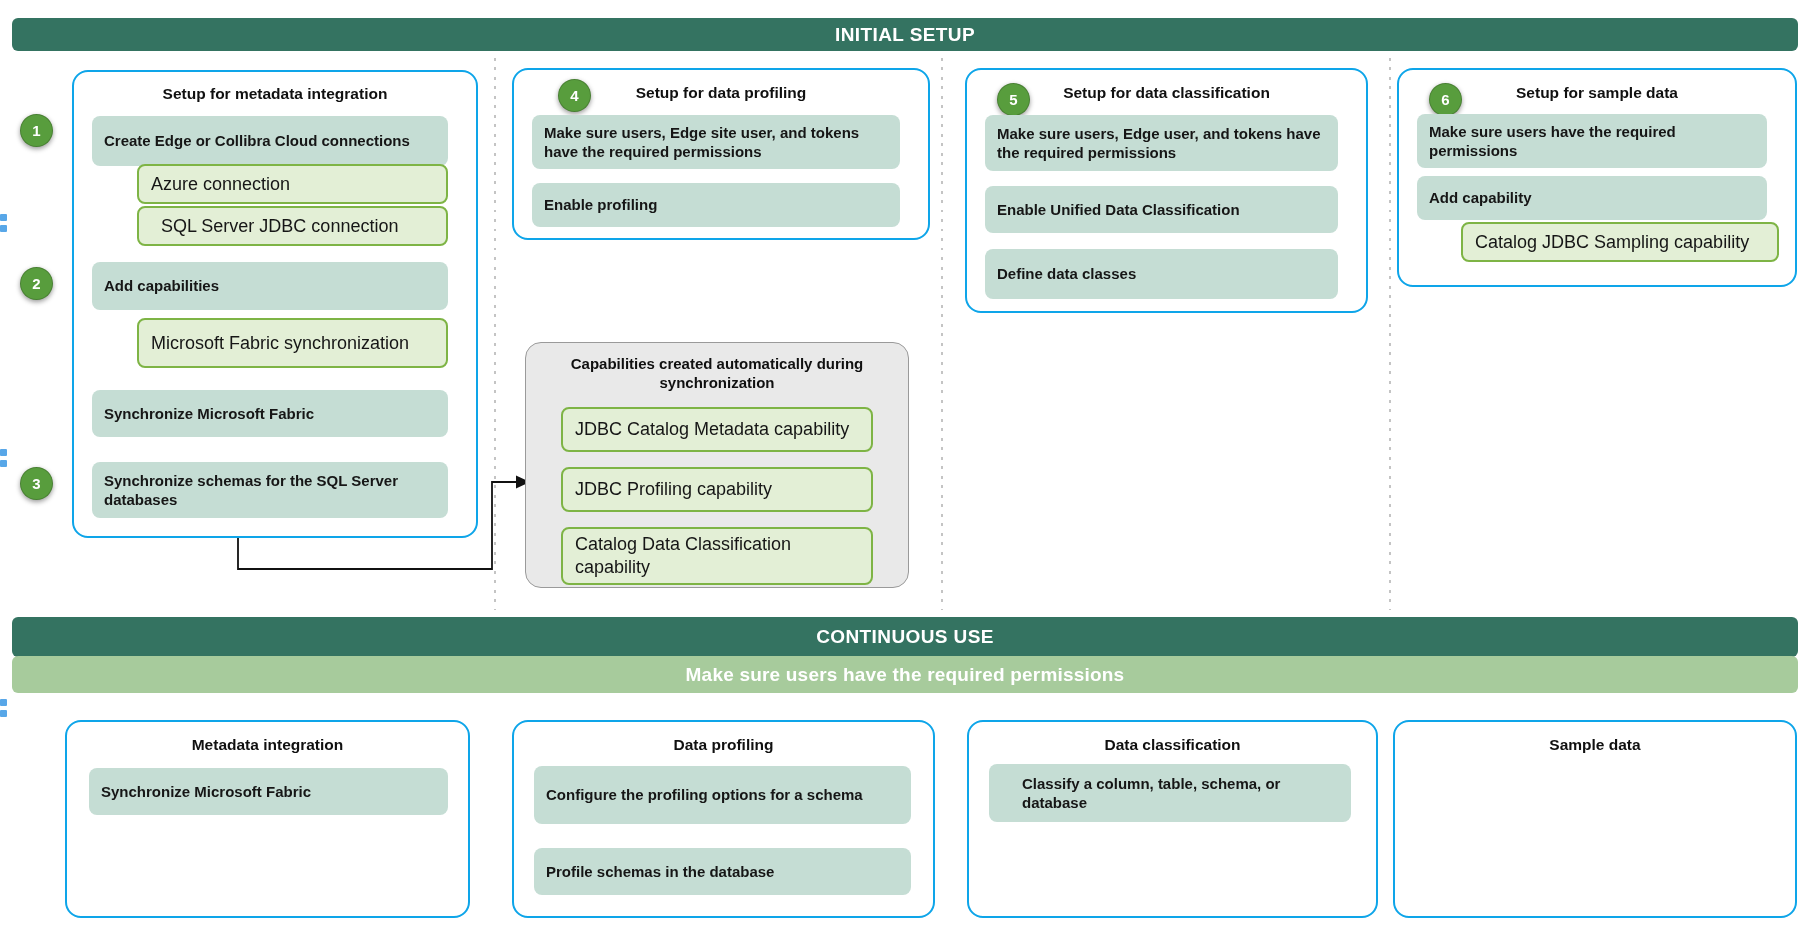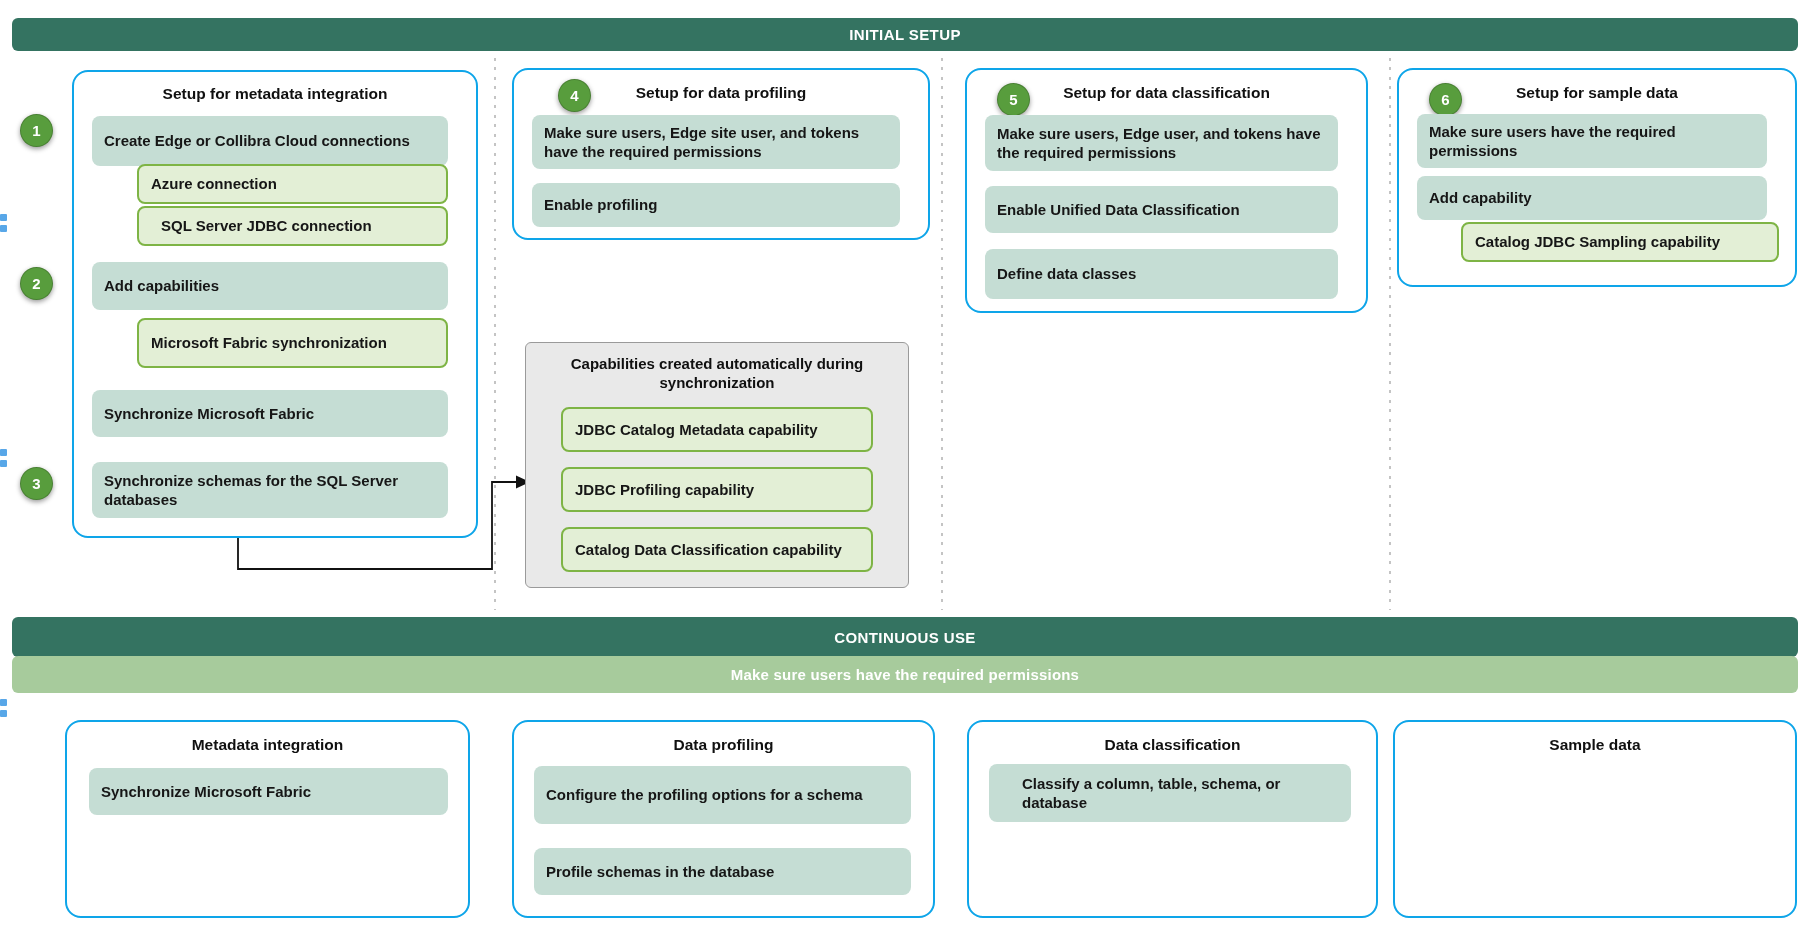--- a/index.html
+++ b/index.html
@@ -4,21 +4,21 @@
 <style>
   * { margin:0; padding:0; box-sizing:border-box; }
   html,body { background:#ffffff; }
   body { font-family:"Liberation Sans", sans-serif; color:#161616; }
 
   .canvas { position:relative; width:1820px; height:940px; background:#fff; overflow:hidden; }
 
   .banner {
     position:absolute; left:12px; width:1786px; border-radius:6px;
     background:var(--dark-green,#347361); color:#fff;
-    font-weight:bold; font-size:15px; letter-spacing:.4px;
+    font-weight:bold; font-size:19px; letter-spacing:.4px;
     display:flex; align-items:center; justify-content:center;
   }
   .banner.light { background:var(--light-green-banner,#a7cb9c); letter-spacing:.2px; }
 
   .vsep {
     position:absolute; top:58px; height:552px; width:2px;
     background:repeating-linear-gradient(to bottom,#c4c4c4 0 2.5px, transparent 2.5px 9.5px);
   }
 
   .card {
@@ -32,35 +32,35 @@
 
   .item {
     position:absolute; background:var(--teal-item,#c5ddd4); border-radius:8px;
     display:flex; align-items:center;
     font-weight:bold; font-size:15px; line-height:1.27; color:#161616;
     padding:4px 12px;
   }
   .item.nested {
     background:var(--nested-fill,#e3efd6);
     border:2px solid var(--nested-border,#7eb445);
-    font-weight:bold; font-size:15px;
+    font-weight:normal; font-size:18px;
   }
 
   .circle {
     position:absolute; width:33px; height:33px; border-radius:50%;
     background:var(--circle-green,#589d3d); color:#fff;
     border:1px solid rgba(0,0,0,.18);
     font-weight:bold; font-size:15px;
     display:flex; align-items:center; justify-content:center;
     box-shadow:0 2px 5px rgba(0,0,0,.40);
   }
 
   .graybox {
     position:absolute; background:var(--gray-fill,#e9e9e9);
-    border:1px solid var(--gray-border,#9a9a9a); border-radius:6px;
+    border:1px solid var(--gray-border,#9a9a9a); border-radius:16px;
   }
   .graybox .card-title { font-size:15px; }
 
   .connector-svg { position:absolute; left:0; top:0; pointer-events:none; }
 
   .blue-frag { position:absolute; left:0; width:7px; height:7px; background:var(--blue-fragment,#58a7e8); border-radius:1px; }
 </style>
 </head>
 <body>
 

